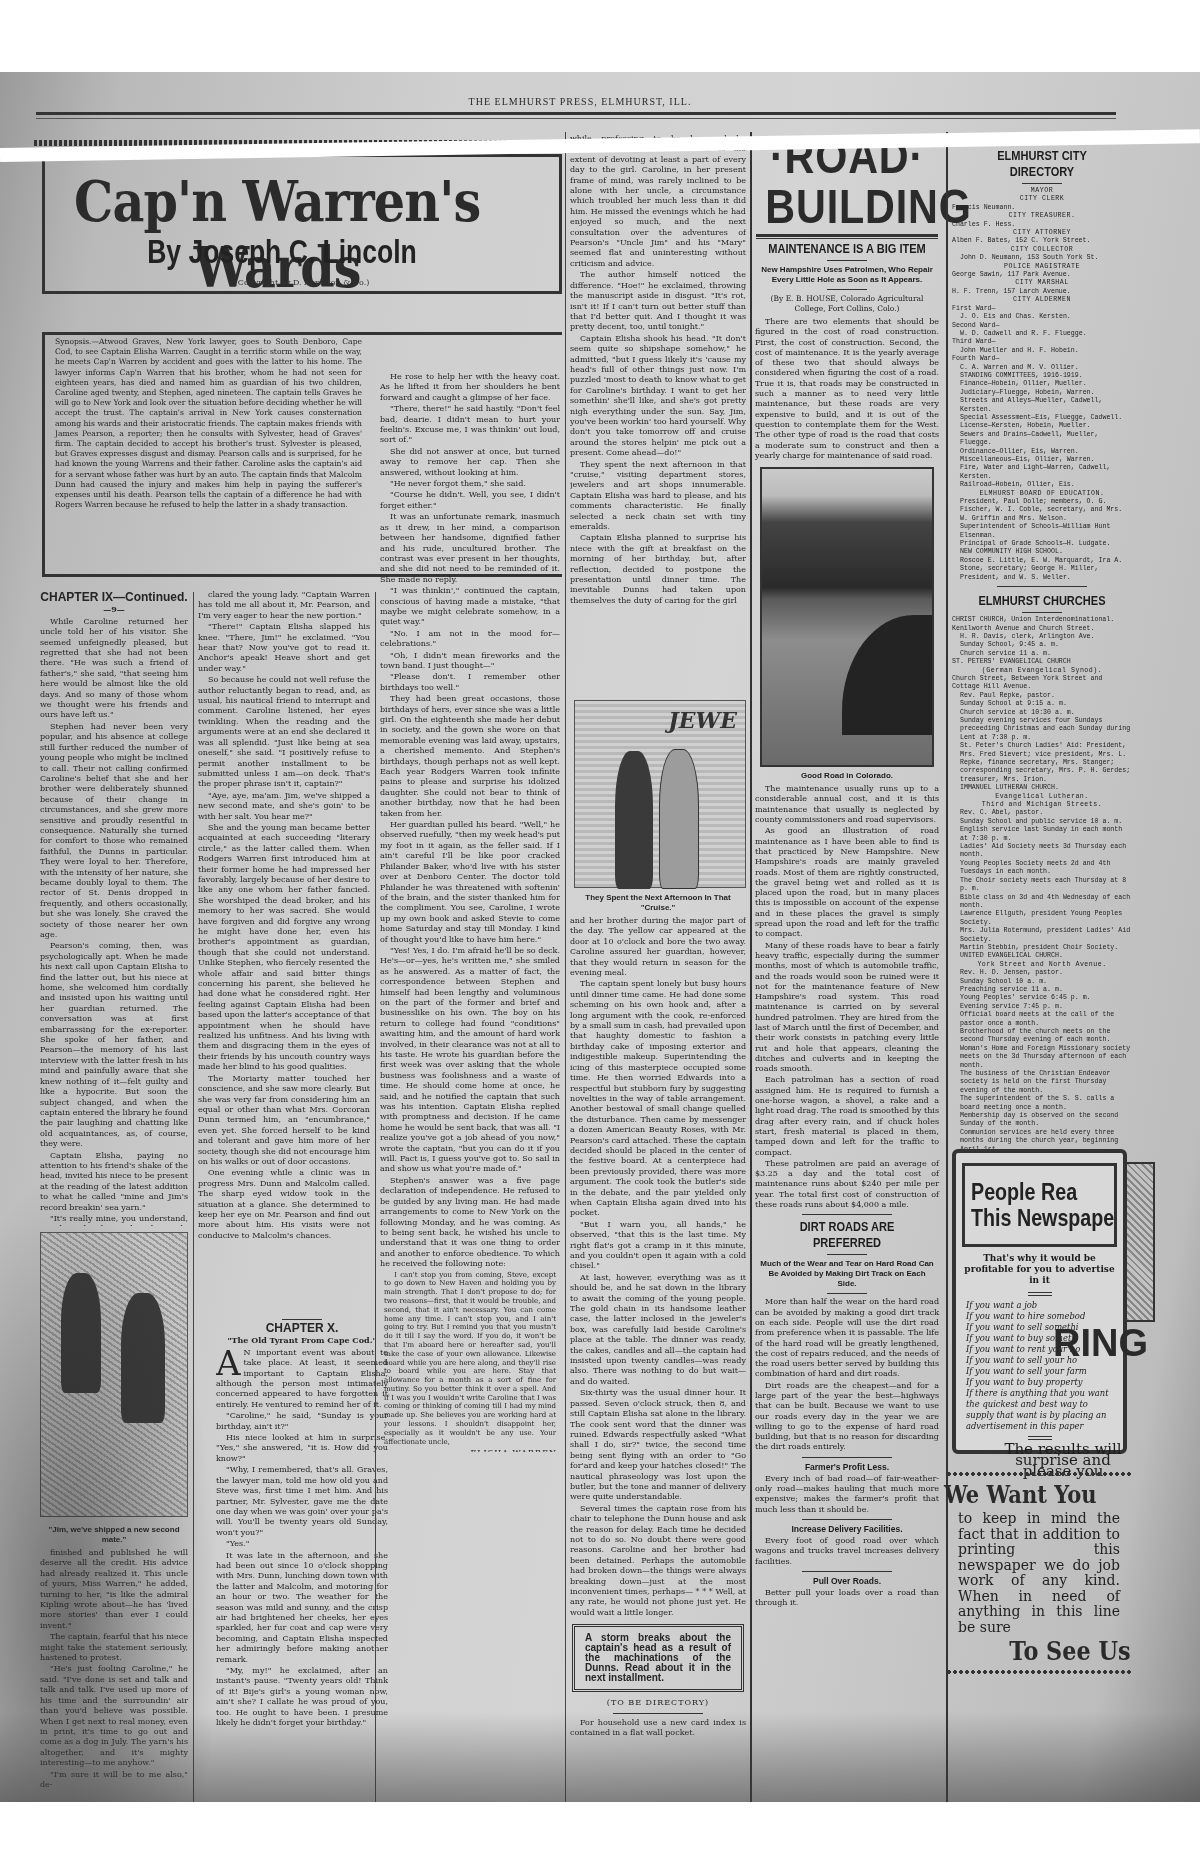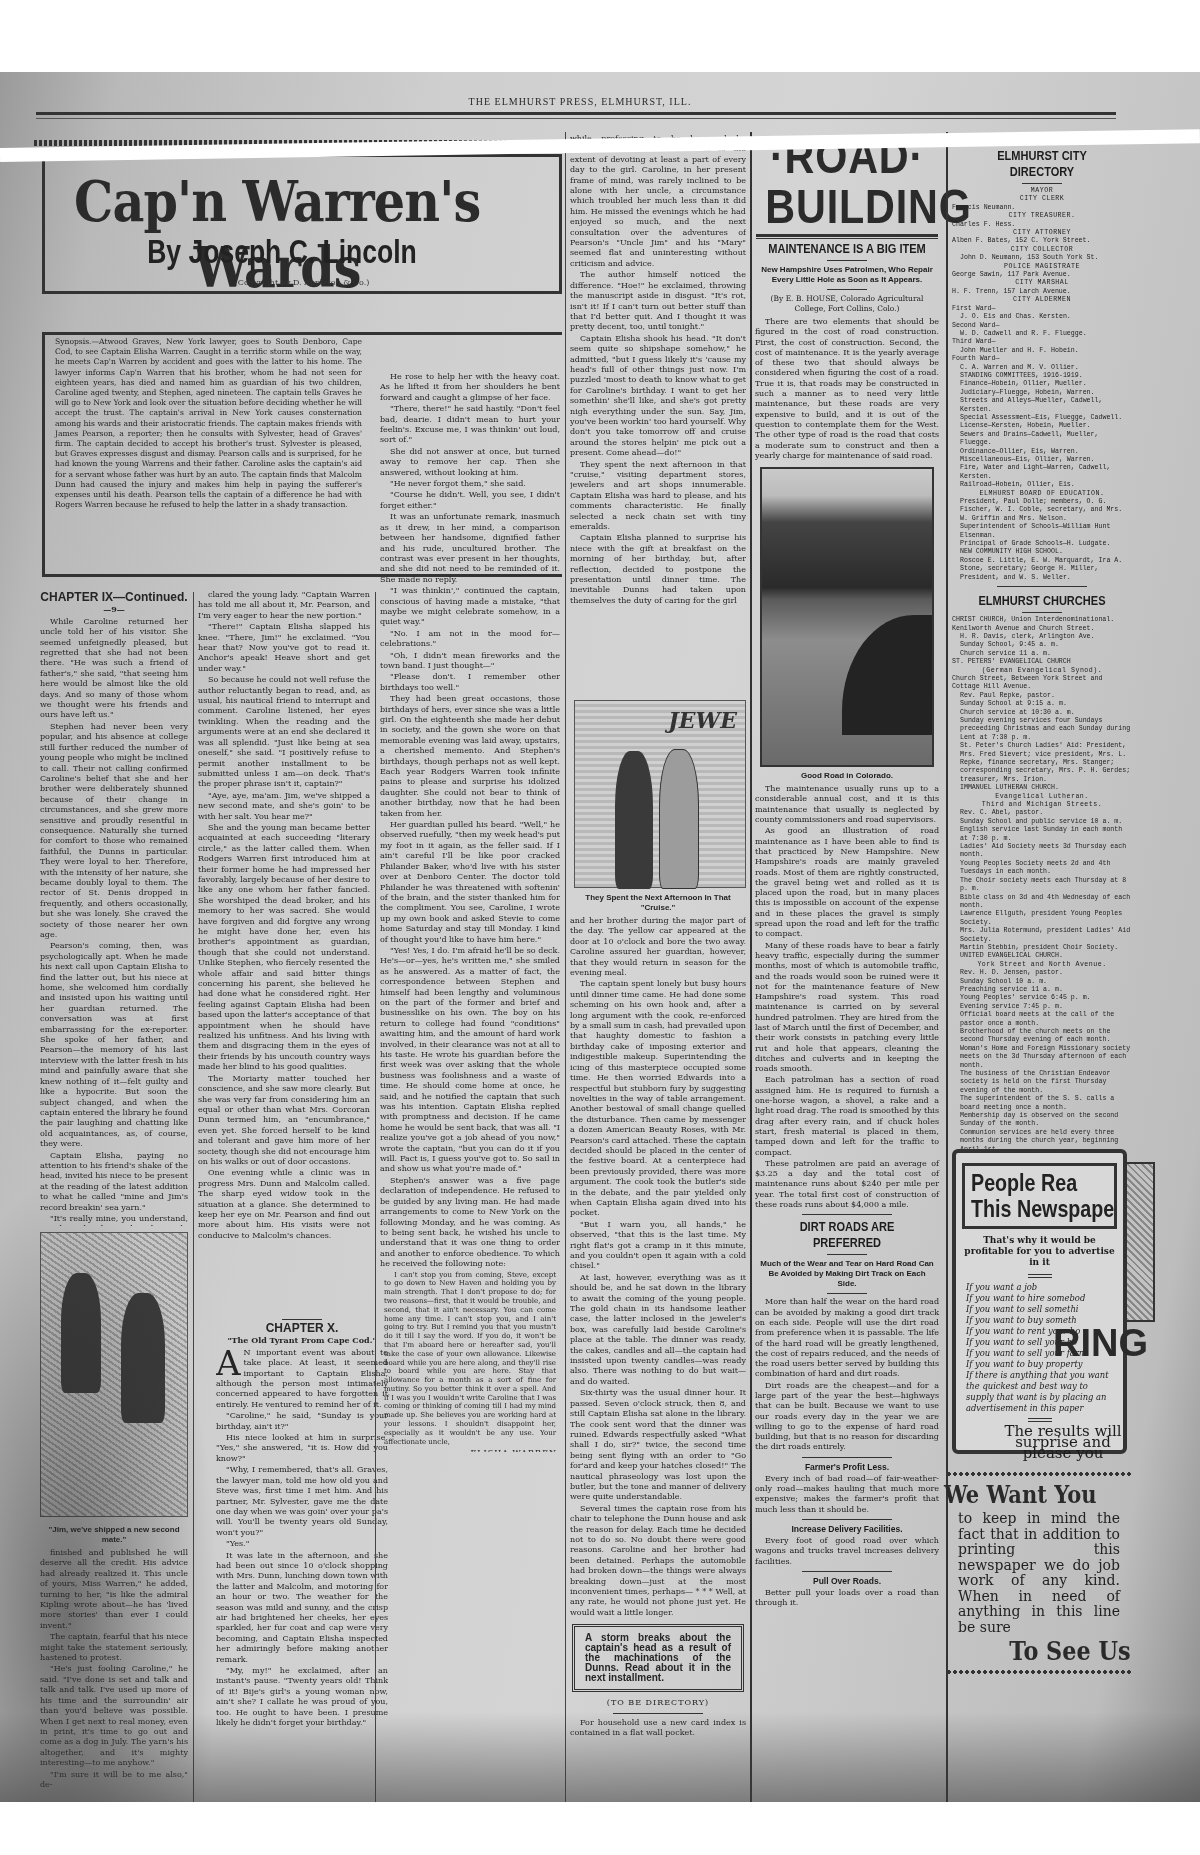--- a/index.html
+++ b/index.html
@@ -119,21 +119,21 @@
   .dir-title { text-align: center; font-family: "Liberation Sans", sans-serif; font-weight: bold; font-size: 13px; line-height: 16px; margin-top: 16px; transform: scaleX(0.85); }
   .dir-body { font-family: "Liberation Mono", monospace; font-size: 6.6px; line-height: 8.4px; color: #222; padding: 0 2px; }
   .dir-office { text-align: center; letter-spacing: 0.5px; }
   .dir-entry { }
   .dir-indent { padding-left: 8px; }
 
   .ad-box {
     position: absolute; left: 952px; top: 1077px; width: 175px; height: 305px;
     border: 4px solid #333; border-radius: 6px; background: #d8d8d8;
   }
-  .ad-headline-box { margin: 10px 6px 0; border: 3px solid #333; padding: 4px 6px; }
+  .ad-headline-box { margin: 10px 6px 0; border: 3px solid #333; padding: 13px 6px; }
   .ad-headline { font-family: "Liberation Sans", sans-serif; font-weight: bold; font-size: 24px; line-height: 26px; color: #222; transform: scaleX(0.82); transform-origin: left; white-space: nowrap; }
   .ad-sub { text-align: center; font-family: "DejaVu Serif", serif; font-weight: bold; font-size: 9px; line-height: 11px; margin: 6px 8px; }
   .ad-list { font-family: "DejaVu Serif", serif; font-style: italic; font-size: 8.4px; line-height: 11px; padding: 0 10px; }
   .ad-foot { text-align: center; font-family: "DejaVu Serif", serif; font-weight: normal; font-size: 15px; line-height: 11px; margin-top: 4px; padding-left: 47px; }
   .ad-divider { width: 24px; height: 4px; border-top: 1px solid #333; border-bottom: 1px solid #333; margin: 4px auto; }
   .ad-illus { position: absolute; left: 1075px; top: 1090px; width: 80px; height: 160px;
     background: repeating-linear-gradient(45deg, #888 0 2px, #c2c2c2 2px 5px); border: 2px solid #333; }
   .ad-torn { position: absolute; left: 1053px; top: 1250px; width: 50px; height: 50px; font-family: "Liberation Sans", sans-serif; font-weight: bold; font-size: 38px; color: #2a2a2a; }
 
   .wantyou { position: absolute; left: 944px; top: 1395px; width: 190px; }

